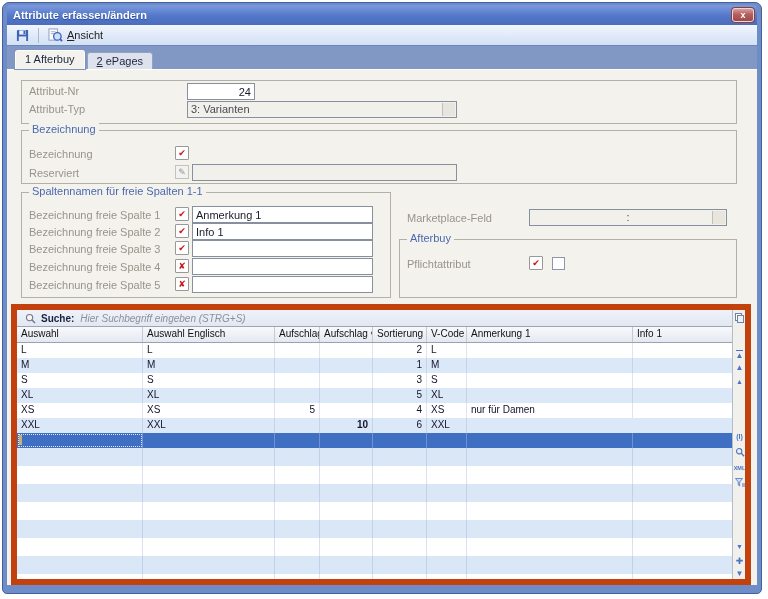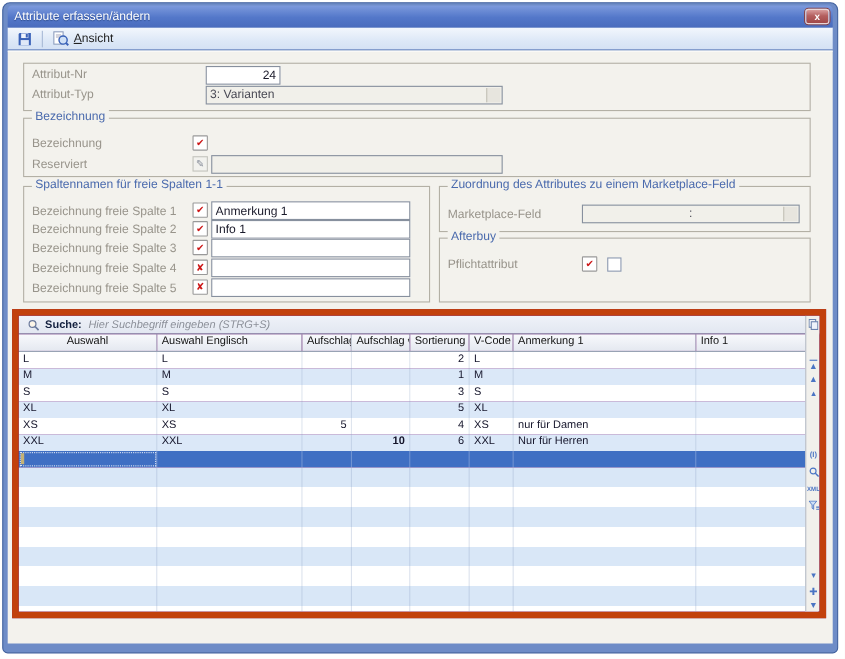--- a/index.html
+++ b/index.html
@@ -15,21 +15,21 @@
     padding:2px 4px 6px 4px;
   }
   .win-inner { width:750px; height:580px; display:flex; flex-direction:column; }
 
   
   .titlebar {
     height:20px; display:flex; align-items:center; padding:0 3px 0 6px;
     background:linear-gradient(#7d9add,#5377c9 55%,#4a6cbd);
     border-radius:4px 4px 0 0; position:relative;
   }
-  .titlebar .title { color:#fff; font-weight:normal; font-size:11px; text-shadow:0 1px 1px #2c4a8a; flex:1; }
+  .titlebar .title { color:#fff; font-weight:bold; font-size:11px; text-shadow:0 1px 1px #2c4a8a; flex:1; }
   .closebtn {
     width:22px; height:14px; border:1px solid #e9d6d6; border-radius:3px;
     background:linear-gradient(#d89d9d,#b45f5f 45%,#a14848);
     color:#fff; font-size:9px; font-weight:bold; line-height:12px; text-align:center;
     box-shadow:0 0 0 1px #8a4040; cursor:default;
   }
 
   
   .toolbar {
     height:21px; display:flex; align-items:center; padding:0 4px;
@@ -159,20 +159,24 @@
               <line x1="3" y1="4" x2="8" y2="4" stroke="#aab" stroke-width="1"></line>
               <line x1="3" y1="6" x2="8" y2="6" stroke="#aab" stroke-width="1"></line>
               <circle cx="10" cy="9" r="4" fill="#cfe0f6" stroke="#3a62b8" stroke-width="1.4"></circle>
               <line x1="13" y1="12" x2="15" y2="14" stroke="#3a62b8" stroke-width="2"></line>
             </svg>
       </span>
       <span><span class="u">A</span><span>nsicht</span></span>
     </div>
   </div>
 
+  <div class="tabband">
+    <div class="tab active">1 Afterbuy</div>
+    <div class="tab"><span class="u">2</span><span> ePages</span></div>
+  </div>
 
   <div class="panel">
 
     <div class="gbox" style="left:14px;top:10px;width:716px;height:44px"></div>
     <div class="flabel" style="left:22px;top:15px">Attribut-Nr</div>
     <input class="field num" style="left: 180px; top: 13px; width: 68px;" value="24">
     <div class="flabel" style="left:22px;top:33px">Attribut-Typ</div>
     <div class="field dis" style="left:180px;top:31px;width:270px;line-height:15px"><span>3: Varianten</span><span class="ddsq"></span></div>
 
     <div class="gbox" style="left:14px;top:60px;width:716px;height:54px">
@@ -196,23 +200,20 @@
     <div class="flabel" style="left:22px;top:173px">Bezeichnung freie Spalte 3</div>
     <div class="icbtn" style="left:168px;top:171px">✔</div>
     <input class="field" style="left: 185px; top: 170px; width: 181px;" value="">
     <div class="flabel" style="left:22px;top:191px">Bezeichnung freie Spalte 4</div>
     <div class="icbtn" style="left:168px;top:189px">✘</div>
     <input class="field" style="left: 185px; top: 188px; width: 181px;" value="">
     <div class="flabel" style="left:22px;top:209px">Bezeichnung freie Spalte 5</div>
     <div class="icbtn" style="left:168px;top:207px">✘</div>
     <input class="field" style="left: 185px; top: 206px; width: 181px;" value="">
 
-    <div class="gbox" style="left:392px;top:122px;width:338px;height:42px">
-      <span class="gtitle">Zuordnung des Attributes zu einem Marketplace-Feld</span>
-    </div>
     <div class="flabel" style="left:400px;top:142px">Marketplace-Feld</div>
     <div class="field dis center-colon" style="left:522px;top:139px;width:198px;line-height:15px"><span>:</span><span class="ddsq"></span></div>
 
     <div class="gbox" style="left:392px;top:169px;width:338px;height:59px">
       <span class="gtitle">Afterbuy</span>
     </div>
     <div class="flabel" style="left:400px;top:188px">Pflichtattribut</div>
     <div class="icbtn" style="left:522px;top:186px">✔</div>
     <div class="cb" style="left:545px;top:187px"></div>
 
@@ -221,21 +222,21 @@
         <span>
           <svg width="11" height="11" viewBox="0 0 12 12">
                 <circle cx="5" cy="5" r="3.4" fill="#fdf6e8" stroke="#6b7a9c" stroke-width="1.2"></circle>
                 <line x1="7.6" y1="7.6" x2="11" y2="11" stroke="#6b7a9c" stroke-width="1.6"></line>
               </svg>
         </span>
         <span class="slabel">Suche:</span>
         <span class="sph">Hier Suchbegriff eingeben (STRG+S)</span>
       </div>
       <div class="gheader" id="gheader">
-            <div class="hcell" style="flex: 0 0 126px; text-align: center;">Auswahl</div>
+            <div class="hcell" style="flex: 0 0 126px;">Auswahl</div>
             <div class="hcell" style="flex: 0 0 132px;">Auswahl Englisch</div>
             <div class="hcell" style="flex: 0 0 45px;">Aufschlag</div>
             <div class="hcell" style="flex: 0 0 53px;">Aufschlag €</div>
             <div class="hcell" style="flex: 0 0 54px;">Sortierung</div>
             <div class="hcell" style="flex: 0 0 40px;">V-Code</div>
             <div class="hcell" style="flex: 0 0 166px;">Anmerkung 1</div>
             <div class="hcell" style="flex: 1 1 0%;">Info 1</div>
           </div>
       <div class="grows" id="grows">
             <div class="grow">
@@ -288,21 +289,20 @@
               <div class="gcell" style="flex: 0 0 166px;">nur für Damen</div>
               <div class="gcell" style="flex: 1 1 0%;"></div>
             </div>
             <div class="grow alt">
               <div class="gcell" style="flex: 0 0 126px;">XXL</div>
               <div class="gcell" style="flex: 0 0 132px;">XXL</div>
               <div class="gcell r" style="flex: 0 0 45px;"></div>
               <div class="gcell r" style="flex: 0 0 53px; font-weight: bold;">10</div>
               <div class="gcell r" style="flex: 0 0 54px;">6</div>
               <div class="gcell" style="flex: 0 0 40px;">XXL</div>
-              <div class="gcell" style="flex: 0 0 166px;">Nur für Herren</div>
               <div class="gcell" style="flex: 1 1 0%;"></div>
             </div>
             <div class="grow sel">
               <div class="gcell focuscell" style="flex: 0 0 126px;">
                 <span class="caret"></span>
               </div>
               <div class="gcell" style="flex: 0 0 132px;"></div>
               <div class="gcell r" style="flex: 0 0 45px;"></div>
               <div class="gcell r" style="flex: 0 0 53px;"></div>
               <div class="gcell r" style="flex: 0 0 54px;"></div>

